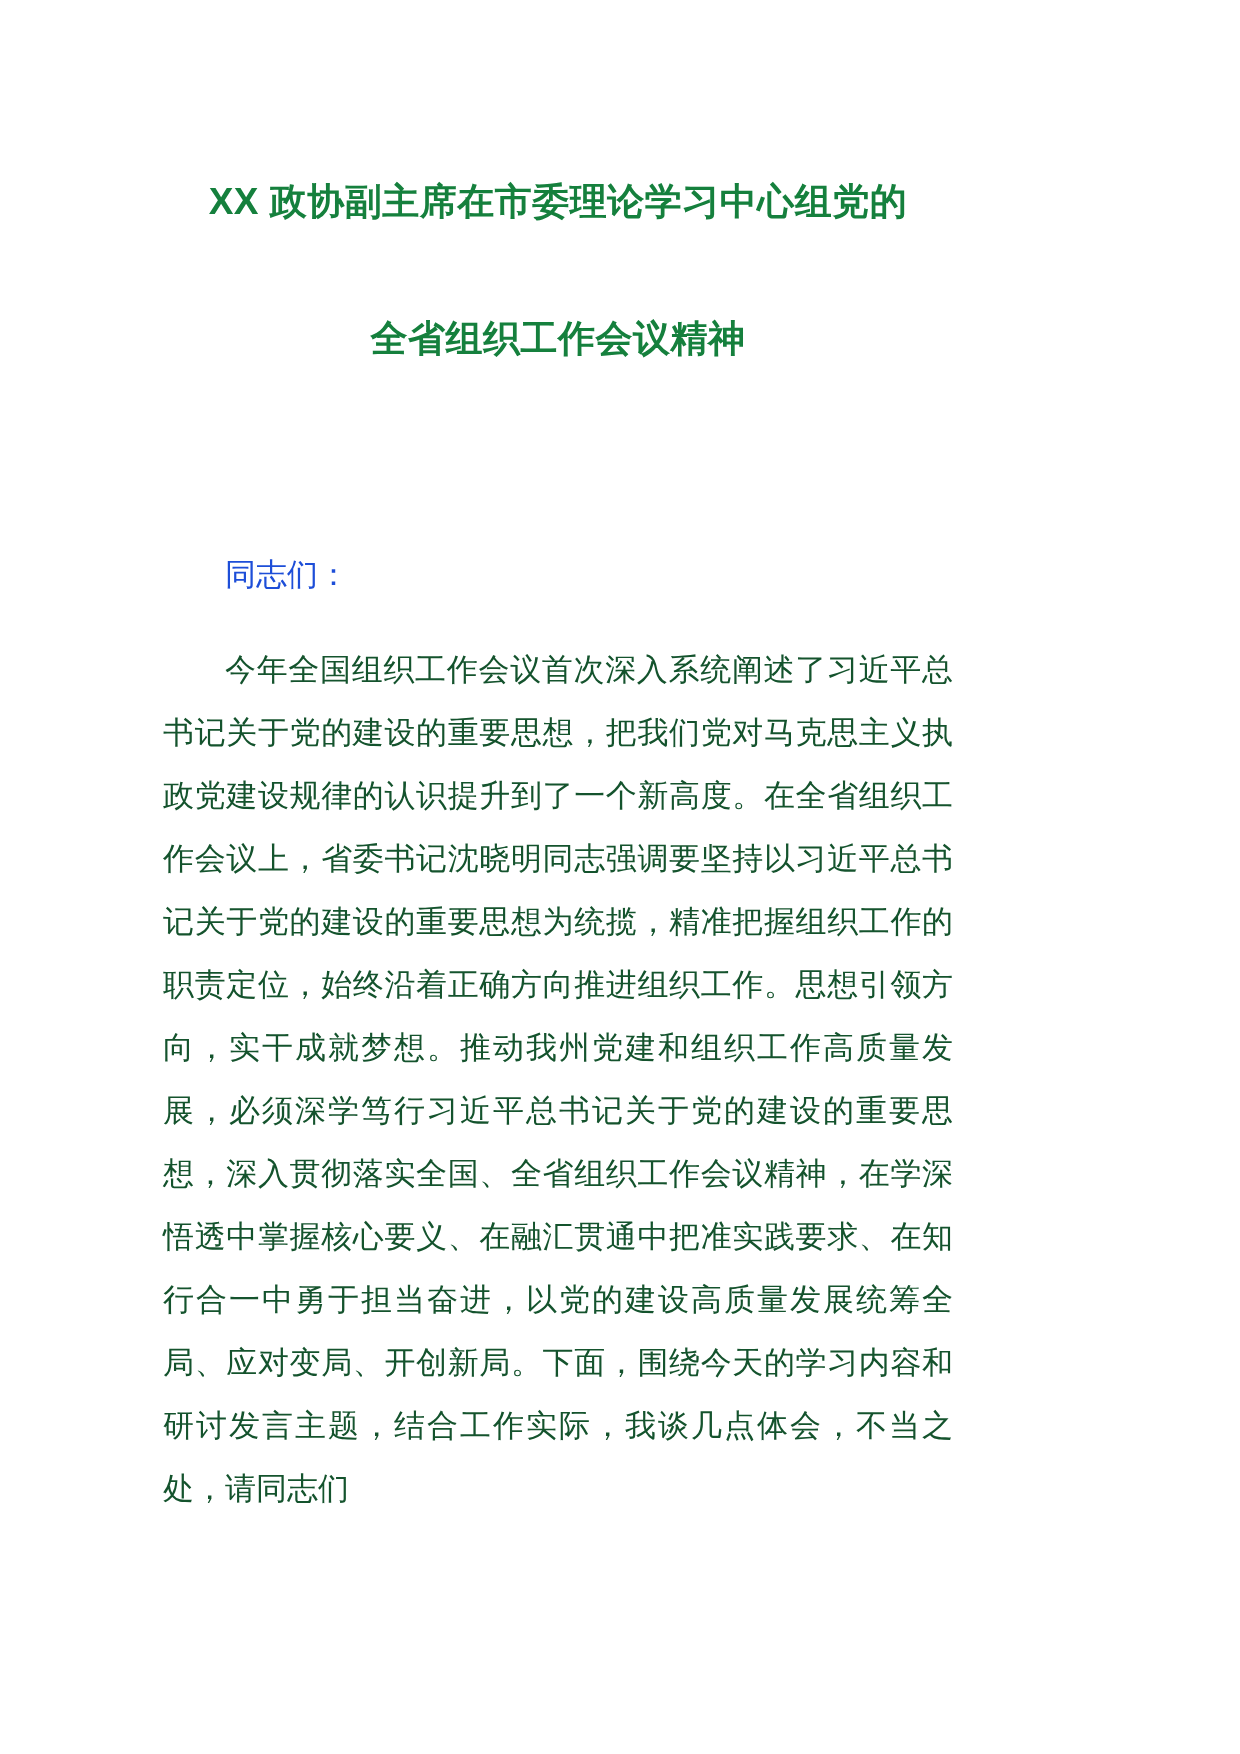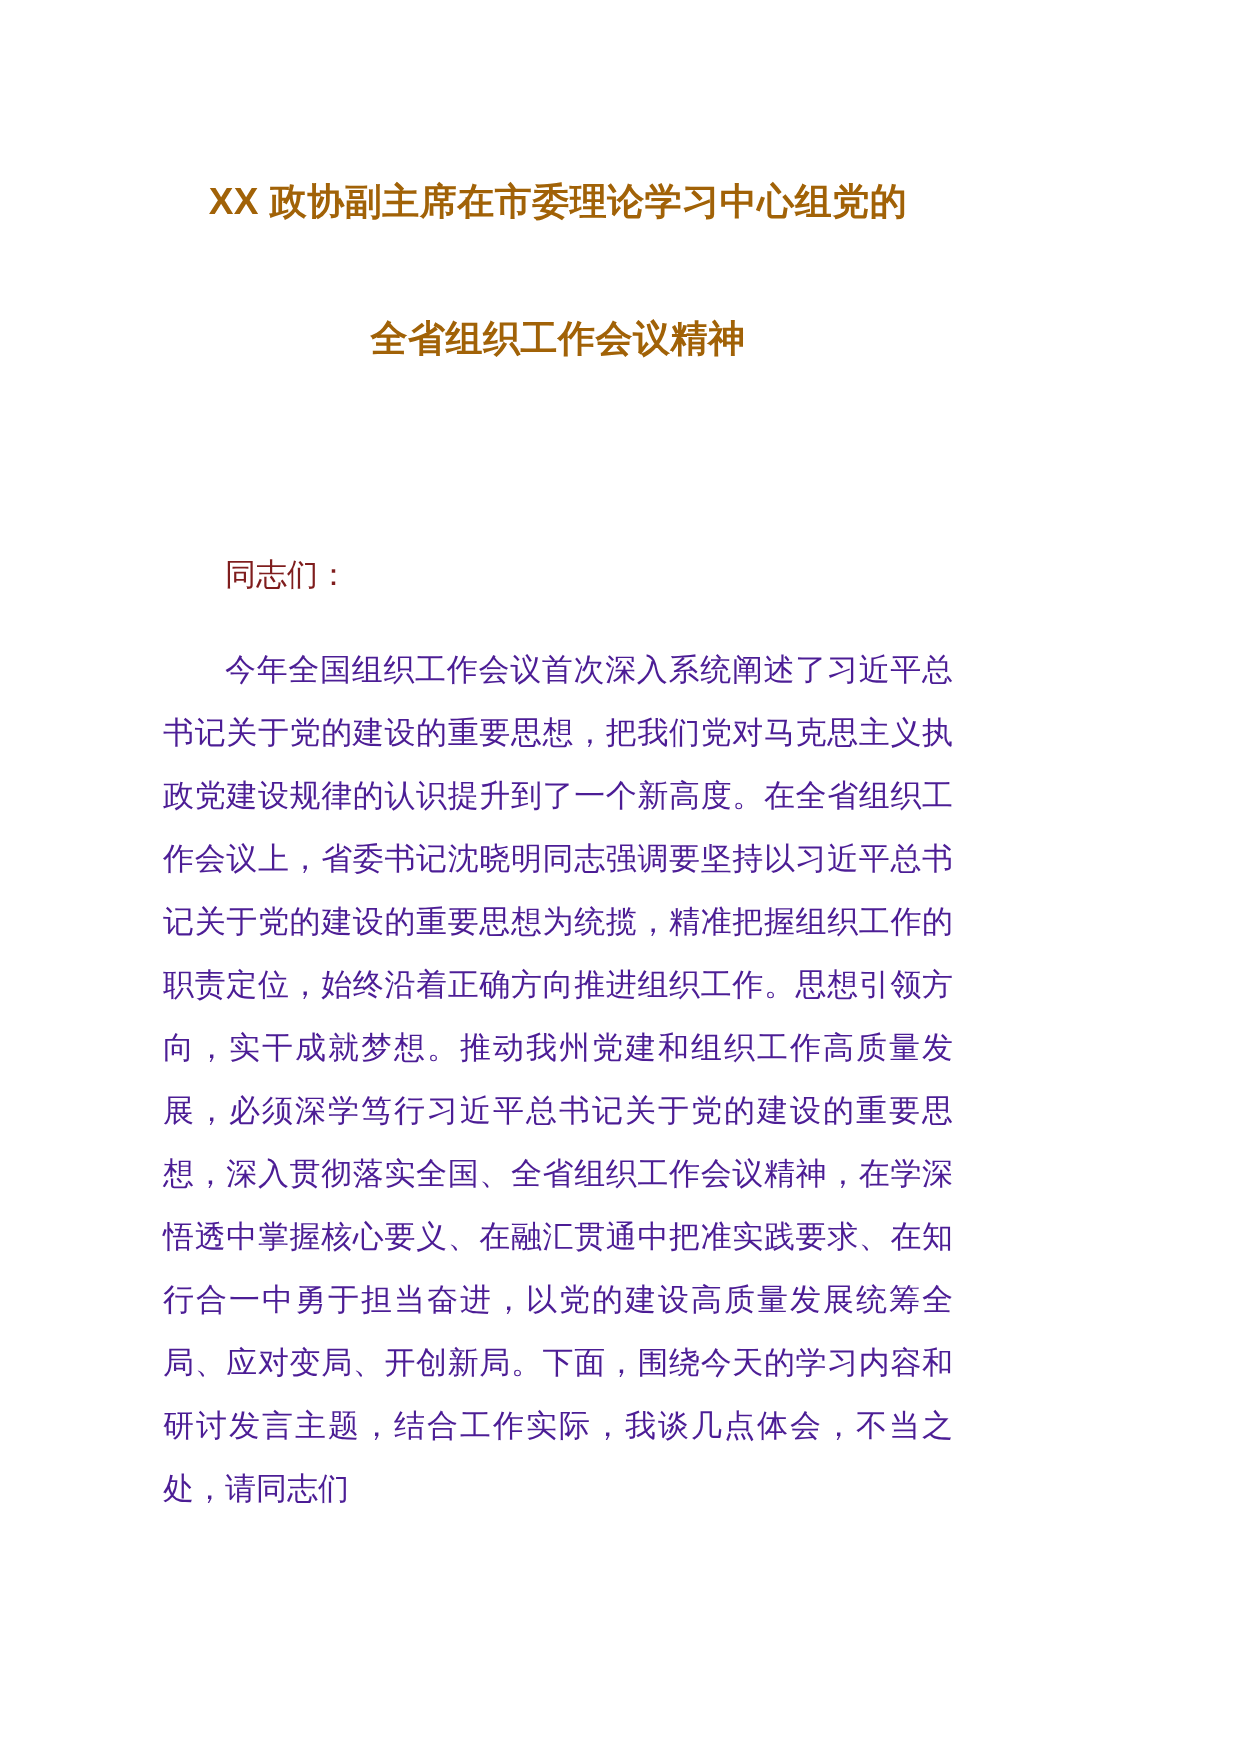--- a/index.html
+++ b/index.html
@@ -29,21 +29,21 @@
 
   
   .doc-title {
     margin: 0;
     padding: 0;
     font-size: 37px;
     font-weight: bold;
     line-height: 1.0;
     text-align: center;
     letter-spacing: 0.5px;
-    color: #a16207;
+    color: #15803d;
   }
   .title-line {
     display: block;
     white-space: nowrap;
   }
   .title-line-1 {
     padding-top: 183px;
   }
   .title-line-2 {
     padding-top: 100px;
@@ -55,31 +55,31 @@
   }
   .para {
     margin: 0;
     padding: 0;
     font-size: 31px;
     font-weight: normal;
     line-height: 63px;
     text-align: justify;
     text-justify: inter-ideograph;
     text-indent: 62px;
-    color: #4c1d95;
+    color: #14532d;
     word-break: break-all;
   }
   .salutation {
     margin: 0;
     padding: 0;
     font-size: 31px;
     font-weight: normal;
     line-height: 63px;
     text-indent: 62px;
-    color: #7f1d1d;
+    color: #1d4ed8;
   }
   .gap-after-salutation {
     height: 32px;
   }
 </style>
 </head>
 <body>
 
 <div class="page">
   <div class="content">

